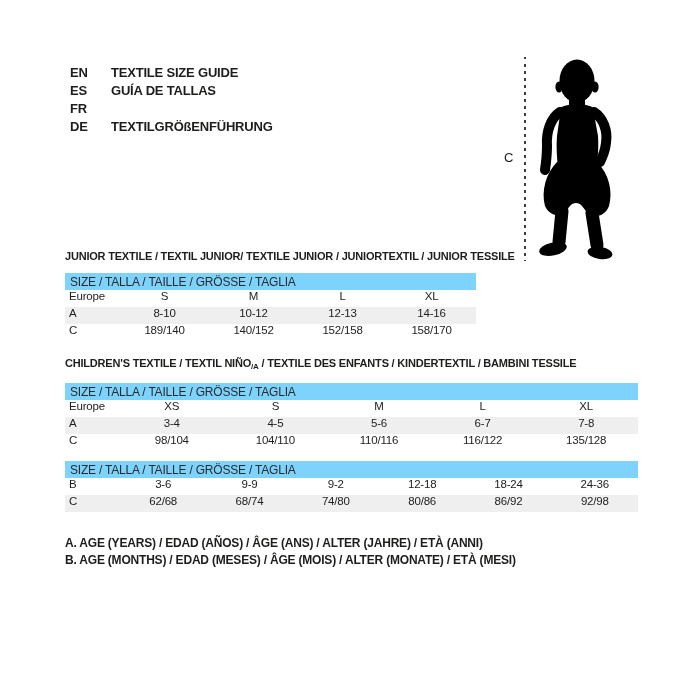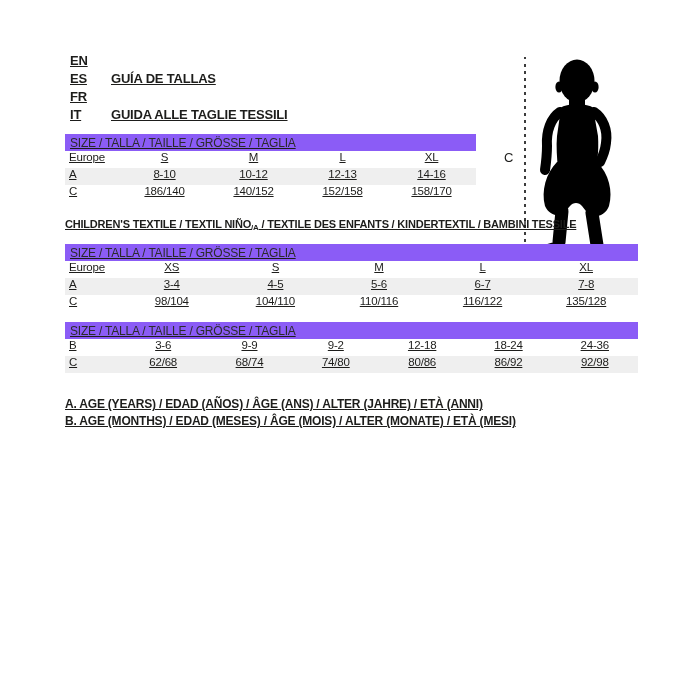--- a/index.html
+++ b/index.html
@@ -9,23 +9,22 @@
     width: 700px;
     height: 700px;
     background: #ffffff;
     font-family: "Liberation Sans", sans-serif;
     color: #1d1d1b;
     overflow: hidden;
   }
   .content {
     position: absolute;
     left: 65px;
-    top: 52px;
+    top: 64px;
     width: 575px;
-    text-decoration: underline;
   }
   
   .lang-block { margin-left: 5px; }
   .lang-row {
     display: flex;
     font-size: 13px;
     font-weight: 700;
     line-height: 18px;
     letter-spacing: -0.2px;
   }
@@ -59,21 +58,21 @@
   .sub-a { font-size: 8px; vertical-align: -2px; font-weight: 700; }
   .mt-junior { margin-top: 114px; }
   .mt-children { margin-top: 16px; }
   .mt-babies { margin-top: 15px; }
   
   .tbl { margin-top: 10px; }
   .tbl.narrow { width: 411px; }
   .tbl.wide { width: 573px; }
   .tbl-sizebar {
     height: 17px;
-    background: #8b5cf6;
+    background: #7dd3fc;
     color: #2b2b2b;
     font-size: 12px;
     letter-spacing: -0.2px;
     display: flex;
     align-items: center;
     padding-left: 5px;
   }
   .tbl-row {
     display: flex;
     height: 17px;
@@ -124,53 +123,55 @@
       <ellipse cx="21" cy="193" rx="14" ry="6.5" transform="rotate(-12 21 193)"></ellipse>
       <ellipse cx="68" cy="197" rx="12.5" ry="6" transform="rotate(8 68 197)"></ellipse>
     </svg>
   </div>
 
   <div class="content">
 
     <div class="lang-block">
       <div class="lang-row">
         <span class="lang-code">EN</span>
+        <span class="lang-label">TEXTILE SIZE GUIDE</span>
       </div>
       <div class="lang-row">
         <span class="lang-code">ES</span>
         <span class="lang-label">GUÍA DE TALLAS</span>
       </div>
       <div class="lang-row">
         <span class="lang-code">FR</span>
       </div>
       <div class="lang-row">
-        <span class="lang-code">IT</span>
-        <span class="lang-label">GUIDA ALLE TAGLIE TESSILI</span>
-      </div>
-    </div>
-
+        <span class="lang-code">DE</span>
+        <span class="lang-label">TEXTILGRÖßENFÜHRUNG</span>
+      </div>
+    </div>
+
+    <div class="section-title mt-junior">JUNIOR TEXTILE / TEXTIL JUNIOR/ TEXTILE JUNIOR / JUNIORTEXTIL / JUNIOR TESSILE</div>
     <div class="tbl narrow">
       <div class="tbl-sizebar">SIZE / TALLA / TAILLE / GRÖSSE / TAGLIA</div>
       <div class="tbl-row">
         <span class="cell-label">Europe</span>
         <span class="cell">S</span>
         <span class="cell">M</span>
         <span class="cell">L</span>
         <span class="cell">XL</span>
       </div>
       <div class="tbl-row shaded">
         <span class="cell-label">A</span>
         <span class="cell">8-10</span>
         <span class="cell">10-12</span>
         <span class="cell">12-13</span>
         <span class="cell">14-16</span>
       </div>
       <div class="tbl-row">
         <span class="cell-label">C</span>
-        <span class="cell">186/140</span>
+        <span class="cell">189/140</span>
         <span class="cell">140/152</span>
         <span class="cell">152/158</span>
         <span class="cell">158/170</span>
       </div>
     </div>
 
     <div class="section-title mt-children"><span>CHILDREN'S TEXTILE / TEXTIL NIÑO</span><span class="sub-a">/A</span><span> / TEXTILE DES ENFANTS / KINDERTEXTIL / BAMBINI TESSILE</span></div>
     <div class="tbl wide">
       <div class="tbl-sizebar">SIZE / TALLA / TAILLE / GRÖSSE / TAGLIA</div>
       <div class="tbl-row">

